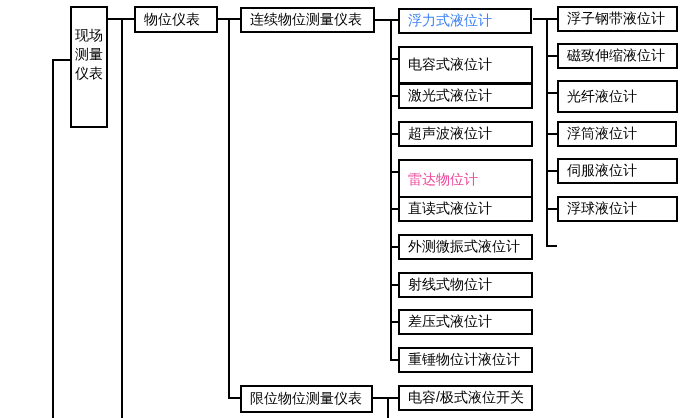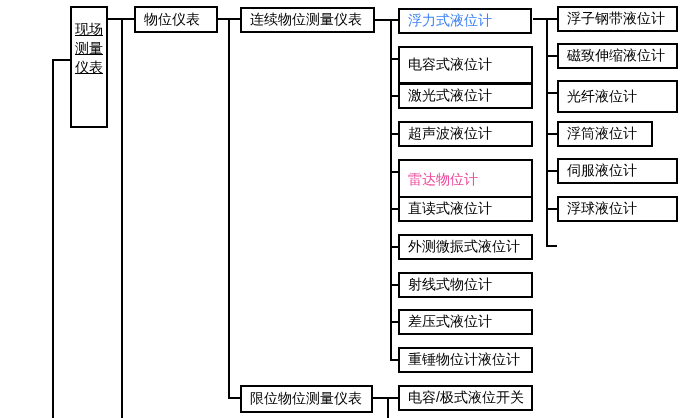--- a/index.html
+++ b/index.html
@@ -28,22 +28,21 @@
     white-space: nowrap;
     overflow: hidden;
     text-align: right;
   }
   .node.vertical {
     display: block;
     white-space: normal;
     word-break: break-all;
     text-align: center;
     line-height: 19px;
-    padding: 12px 0 0 0;
-    text-decoration: underline;
+    padding: 18px 0 0 0;
   }
   .line {
     position: absolute;
     background: #000000;
   }
 </style>
 </head>
 <body>
 
 <div id="canvas">
@@ -86,16 +85,16 @@
     <div class="node" style="left: 398px; top: 159px; width: 135px; height: 42px; border-color: rgb(0, 0, 0); color: #ec4899;">雷达物位计</div>
     <div class="node" style="left: 398px; top: 196px; width: 135px; height: 26px; border-color: rgb(0, 0, 0); color: rgb(0, 0, 0);">直读式液位计</div>
     <div class="node" style="left: 398px; top: 234px; width: 135px; height: 26px; border-color: rgb(0, 0, 0); color: rgb(0, 0, 0);">外测微振式液位计</div>
     <div class="node" style="left: 398px; top: 272px; width: 135px; height: 26px; border-color: rgb(0, 0, 0); color: rgb(0, 0, 0);">射线式物位计</div>
     <div class="node" style="left: 398px; top: 309px; width: 135px; height: 26px; border-color: rgb(0, 0, 0); color: rgb(0, 0, 0);">差压式液位计</div>
     <div class="node" style="left: 398px; top: 347px; width: 135px; height: 26px; border-color: rgb(0, 0, 0); color: rgb(0, 0, 0);">重锤物位计液位计</div>
     <div class="node" style="left: 557px; top: 6px; width: 121px; height: 26px; border-color: rgb(0, 0, 0); color: rgb(0, 0, 0);">浮子钢带液位计</div>
     <div class="node" style="left: 398px; top: 385px; width: 135px; height: 26px; border-color: rgb(0, 0, 0); color: rgb(0, 0, 0);">电容/极式液位开关</div>
     <div class="node" style="left: 557px; top: 43px; width: 121px; height: 26px; border-color: rgb(0, 0, 0); color: rgb(0, 0, 0);">磁致伸缩液位计</div>
     <div class="node" style="left: 557px; top: 80px; width: 121px; height: 33px; border-color: rgb(0, 0, 0); color: rgb(0, 0, 0);">光纤液位计</div>
-    <div class="node" style="left: 557px; top: 121px; width: 96px; height: 26px; border-color: rgb(0, 0, 0); color: rgb(0, 0, 0);">浮筒液位计</div>
+    <div class="node" style="left: 557px; top: 121px; width: 120px; height: 26px; border-color: rgb(0, 0, 0); color: rgb(0, 0, 0);">浮筒液位计</div>
     <div class="node" style="left: 557px; top: 158px; width: 121px; height: 26px; border-color: rgb(0, 0, 0); color: rgb(0, 0, 0);">伺服液位计</div>
     <div class="node" style="left: 557px; top: 196px; width: 121px; height: 26px; border-color: rgb(0, 0, 0); color: rgb(0, 0, 0);">浮球液位计</div>
   </div>
 
 </body></html>

